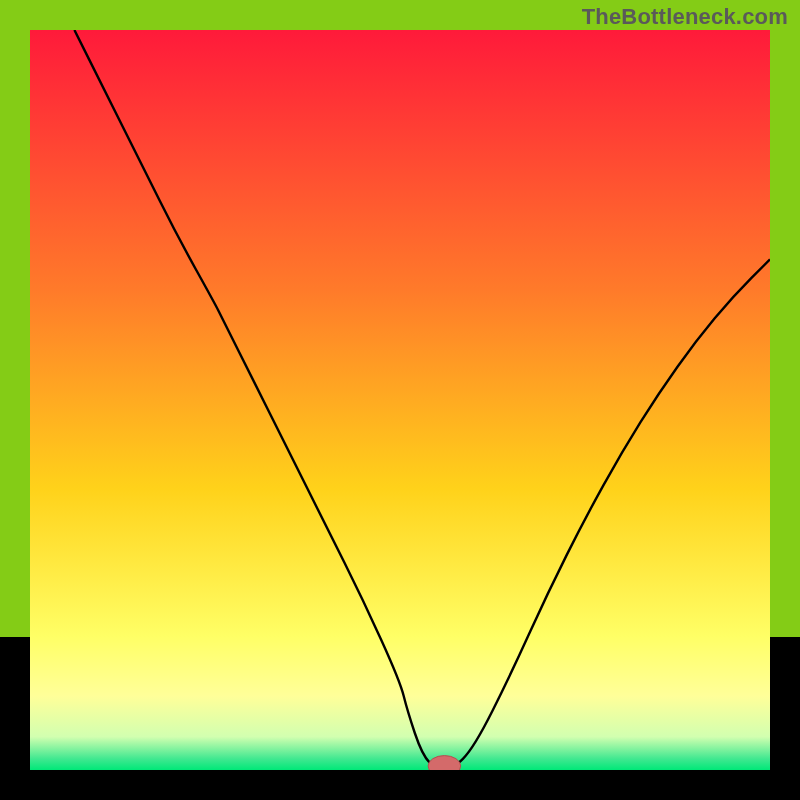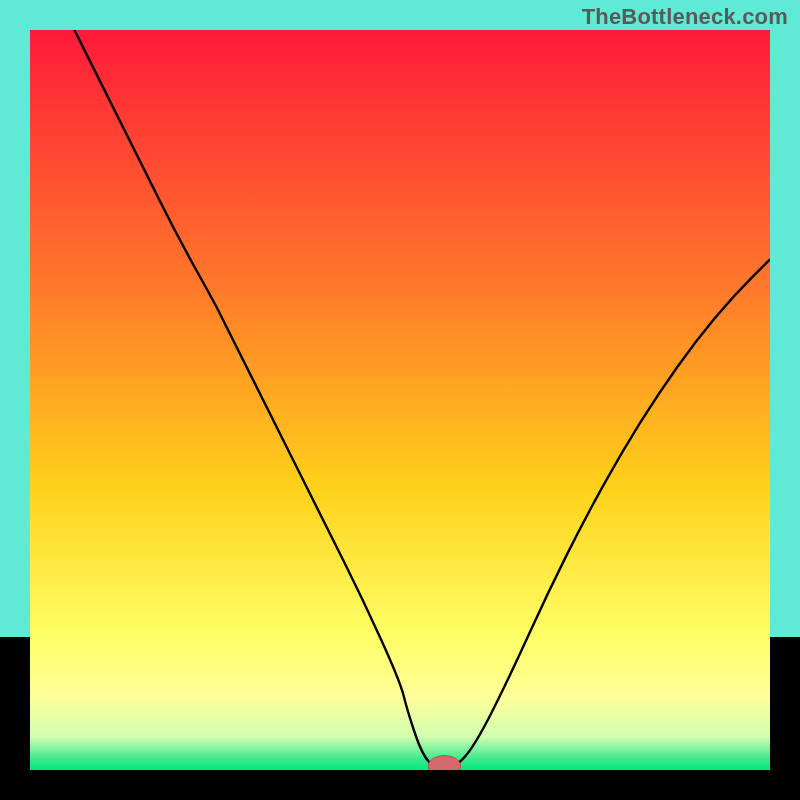--- a/index.html
+++ b/index.html
@@ -8,21 +8,21 @@
     width: 800px;
     height: 800px;
     background: #000;
     font-family: Arial, Helvetica, sans-serif;
     overflow: hidden;
   }
   .frame {
     position: relative;
     width: 800px;
     height: 637px;
-    background: #5eead4;
+    background: #84cc16;
   }
   .watermark {
     position: absolute;
     top: 4px;
     right: 12px;
     color: #5a5a5a;
     font-size: 22px;
     font-weight: 600;
     letter-spacing: 0.2px;
     z-index: 20;

